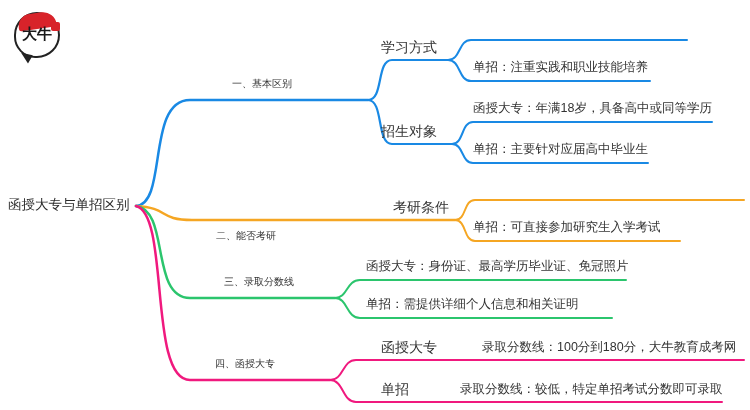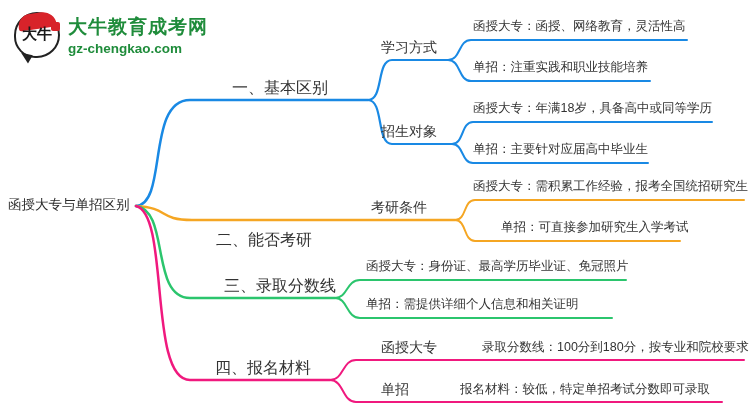--- a/index.html
+++ b/index.html
@@ -2,21 +2,21 @@
 <html><head>
 <meta charset="utf-8">
 <style>
   * { margin:0; padding:0; box-sizing:border-box; }
   html,body { width:750px; height:410px; background:#ffffff; overflow:hidden;
               font-family:"Liberation Sans","DejaVu Sans",sans-serif; }
   .stage { position:relative; width:750px; height:410px; background:#fff; }
   svg.connectors { position:absolute; left:0; top:0; pointer-events:none; }
   .node { position:absolute; white-space:nowrap; color:#333; line-height:1.4; }
   .root-label   { font-size:13.5px; color:#2b2b2b; }
-  .branch-label { font-size:16px;  font-weight:500; }
+  .branch-label { font-size:10px;  font-weight:500; }
   .sub-label    { font-size:14px;margin-left:15px; }
   .leaf-label   { font-size:12.5px; }
   
   .logo { position:absolute; left:14px; top:12px; display:flex; align-items:center; gap:8px; }
   .seal { position:relative; width:46px; height:46px; border:2px solid #222; border-radius:50% 50% 50% 46%;
           background:#fff; overflow:visible; }
   .seal .cap { position:absolute; left:2px; top:-1px; width:38px; height:16px;
                background:#d8232a; border-radius:20px 22px 4px 4px; transform:rotate(-8deg); }
   .seal .glyph { position:absolute; left:0; right:0; top:12px; text-align:center;
                  font-size:15px; font-weight:bold; color:#1a1a1a; line-height:1.0; }
@@ -56,44 +56,38 @@
     <path d="M330 380 C344 380 342 402 356 402 L722 402" stroke-width="2" stroke="#f0197e"></path>
   </svg>
 
   <div class="logo">
     <div class="seal">
       <div class="cap"></div>
       <div class="glyph">大牛</div>
       <div class="stamp"></div>
       <div class="tail"></div>
     </div>
-    <div class="logo-text">
-      <div class="title" style="color:#1f8c3b">大牛教育成考网</div>
-      <div class="url" style="color:#1f8c3b">gz-chengkao.com</div>
-    </div>
   </div>
 
   <div class="node root-label" style="left:8px; top:196px;">函授大专与单招区别</div>
 
   <div class="node branch-label" style="left:232px; top:77px;">一、基本区别</div>
   <div class="node sub-label" style="left:366px; top:38px;">学习方式</div>
-  <div class="node leaf-label" style="left:473px; top:18px;">函授大专：函授、网络教育，灵活性高</div>
   <div class="node leaf-label" style="left:473px; top:59px;">单招：注重实践和职业技能培养</div>
   <div class="node sub-label" style="left:366px; top:122px;">招生对象</div>
   <div class="node leaf-label" style="left:473px; top:100px;">函授大专：年满18岁，具备高中或同等学历</div>
   <div class="node leaf-label" style="left:473px; top:141px;">单招：主要针对应届高中毕业生</div>
 
   <div class="node branch-label" style="left:216px; top:197px;margin-top:32px;">二、能否考研</div>
-  <div class="node sub-label" style="left:356px; top:198px;">考研条件</div>
-  <div class="node leaf-label" style="left:473px; top:178px;">函授大专：需积累工作经验，报考全国统招研究生</div>
-  <div class="node leaf-label" style="left:501px; top:219px;">单招：可直接参加研究生入学考试</div>
+  <div class="node sub-label" style="left:378px; top:198px;">考研条件</div>
+  <div class="node leaf-label" style="left:473px; top:219px;">单招：可直接参加研究生入学考试</div>
 
   <div class="node branch-label" style="left:224px; top:275px;">三、录取分数线</div>
   <div class="node leaf-label" style="left:366px; top:258px;">函授大专：身份证、最高学历毕业证、免冠照片</div>
   <div class="node leaf-label" style="left:366px; top:296px;">单招：需提供详细个人信息和相关证明</div>
 
-  <div class="node branch-label" style="left:215px; top:357px;">四、报名材料</div>
+  <div class="node branch-label" style="left:215px; top:357px;">四、函授大专</div>
   <div class="node sub-label" style="left:366px; top:338px;">函授大专</div>
-  <div class="node leaf-label" style="left:482px; top:339px;">录取分数线：100分到180分，按专业和院校要求</div>
+  <div class="node leaf-label" style="left:482px; top:339px;">录取分数线：100分到180分，大牛教育成考网</div>
   <div class="node sub-label" style="left:366px; top:380px;">单招</div>
-  <div class="node leaf-label" style="left:460px; top:381px;">报名材料：较低，特定单招考试分数即可录取</div>
+  <div class="node leaf-label" style="left:460px; top:381px;">录取分数线：较低，特定单招考试分数即可录取</div>
 
 </div>
 
 </body></html>

